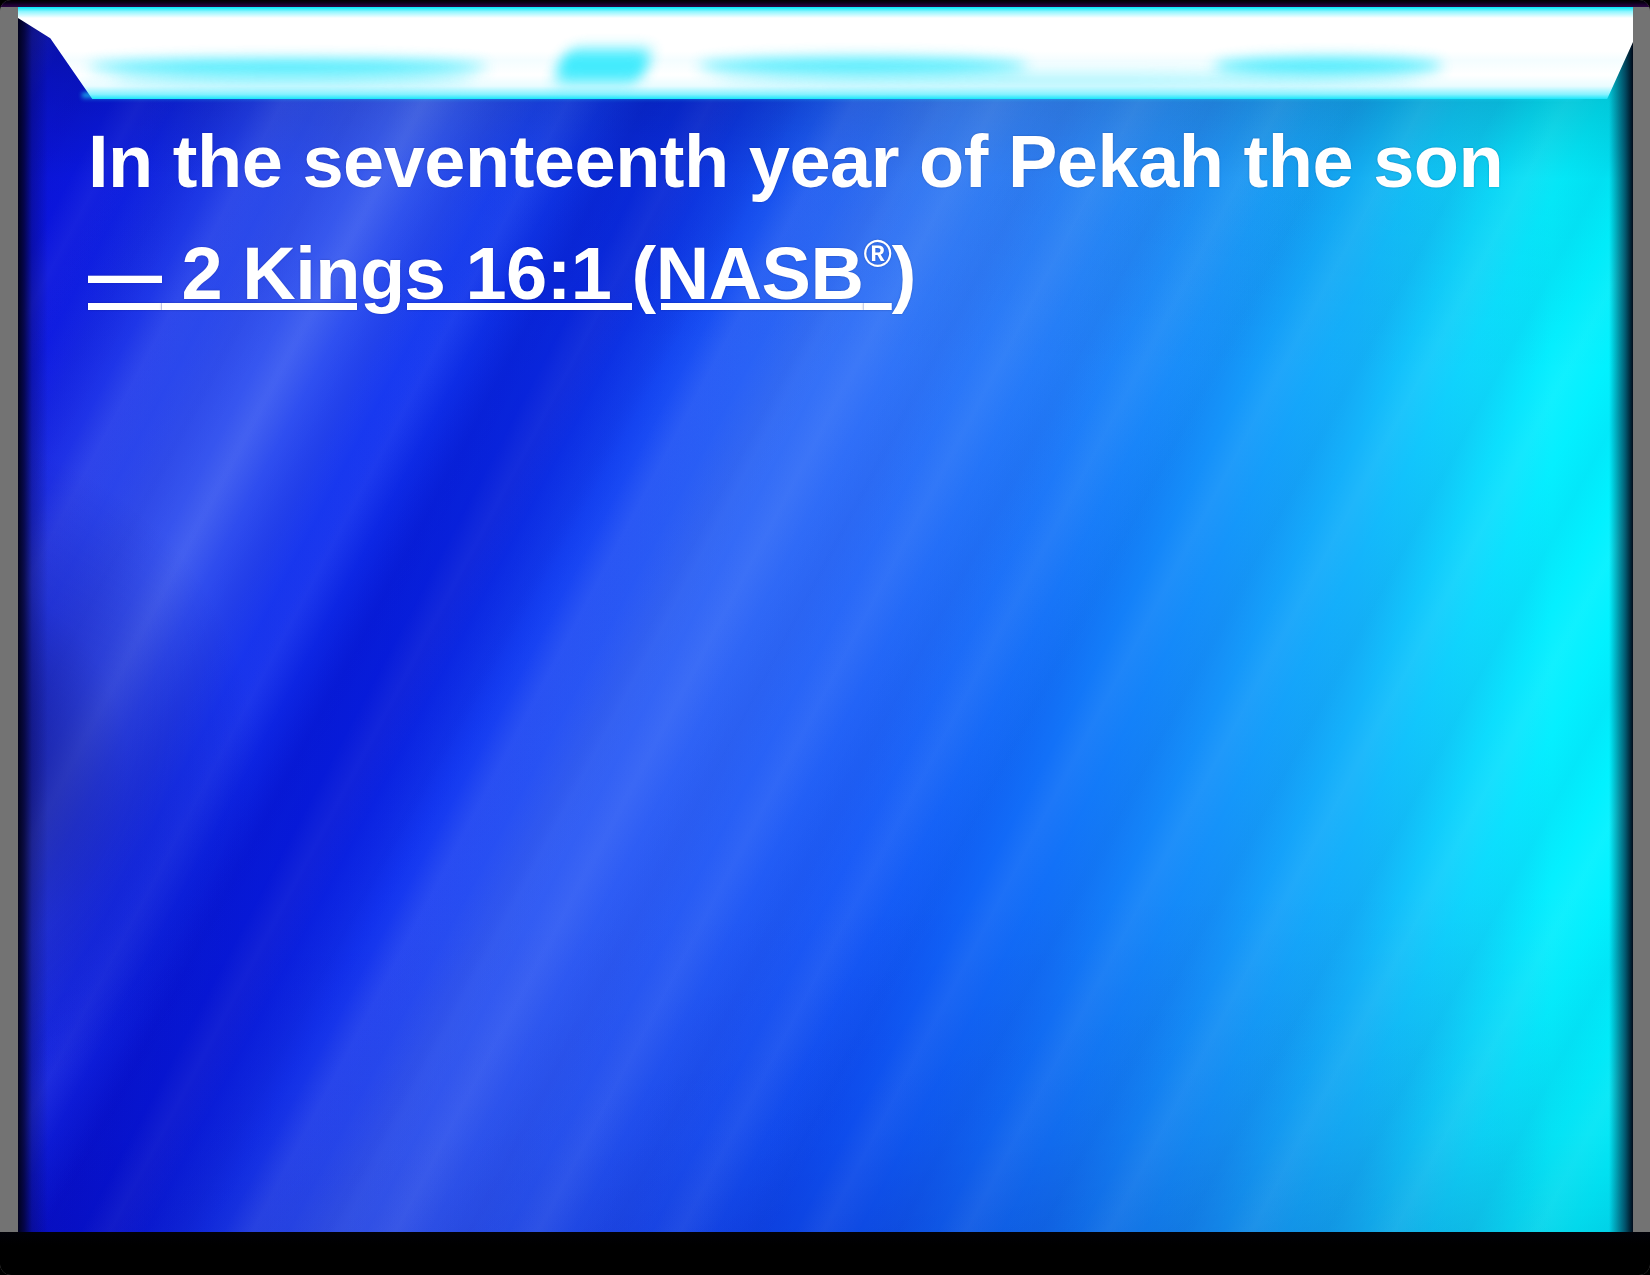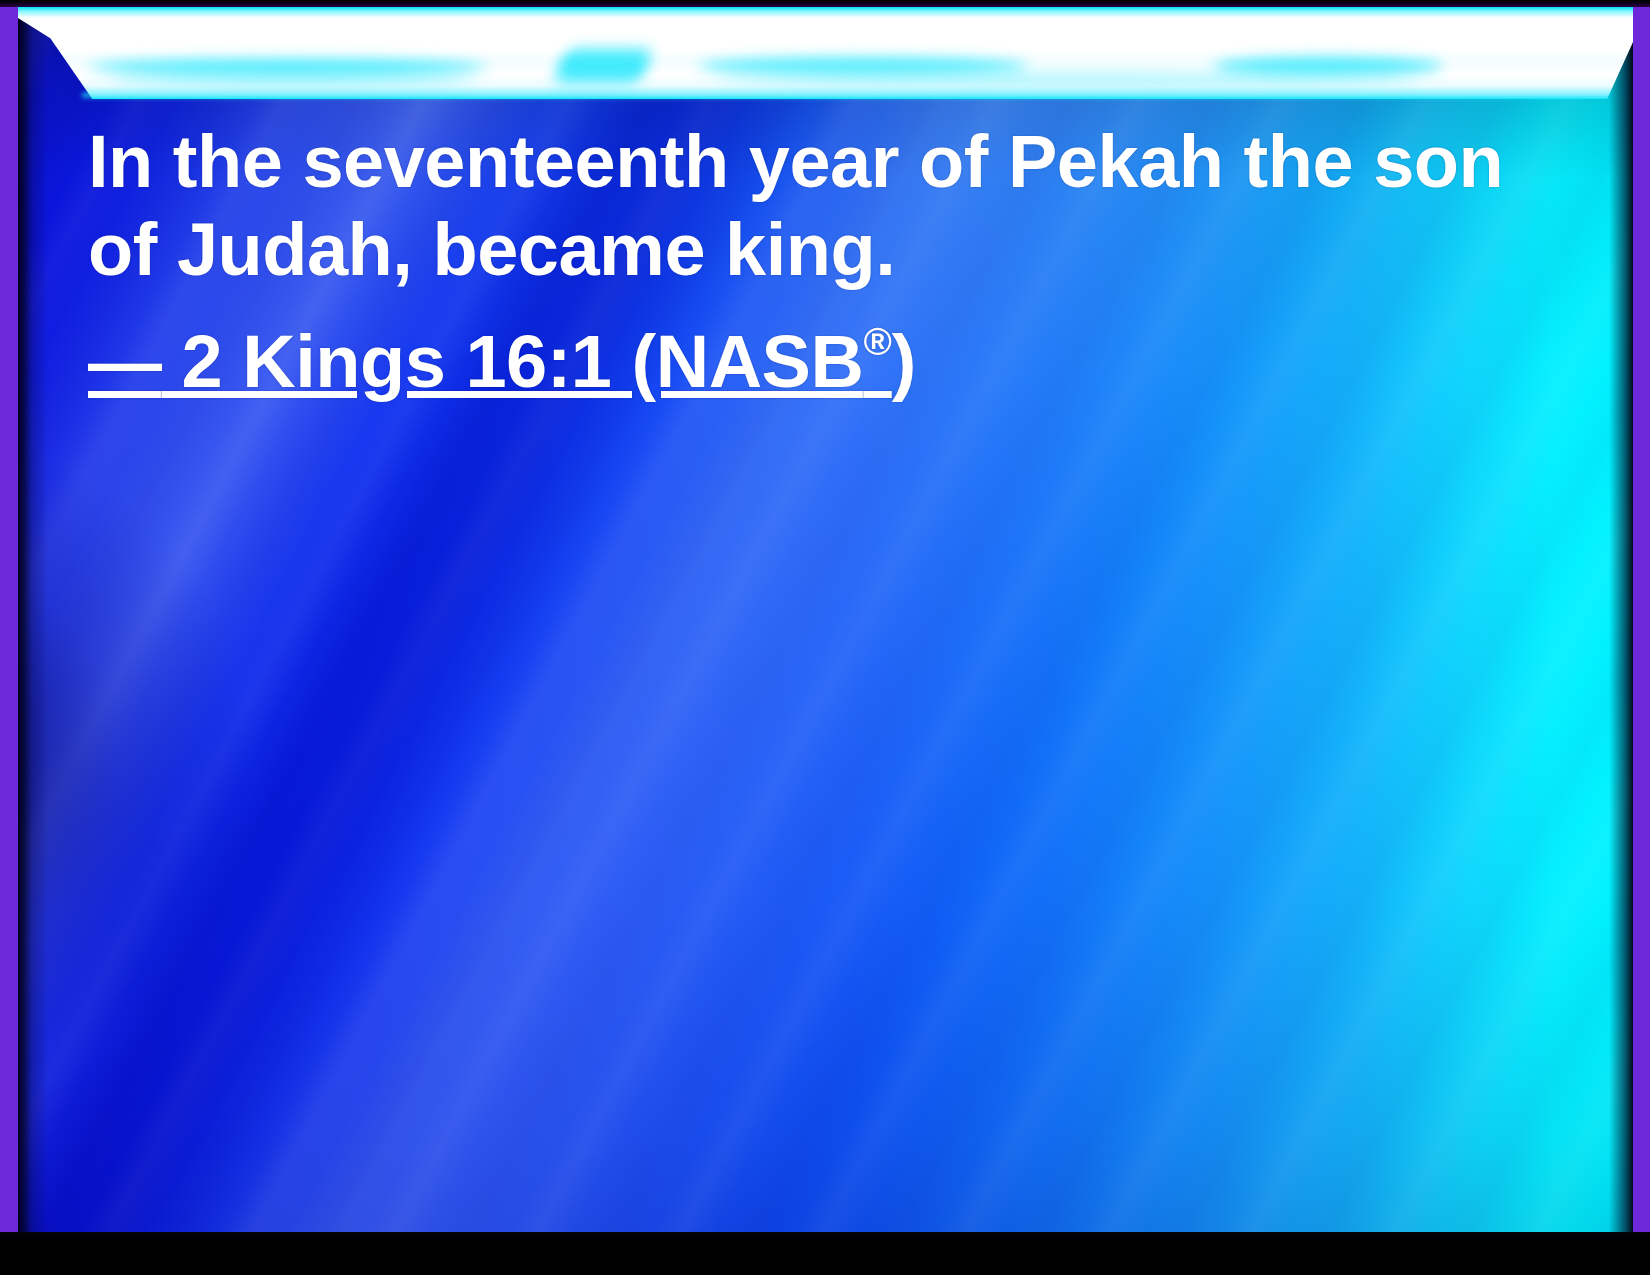--- a/index.html
+++ b/index.html
@@ -12,22 +12,23 @@
     height: 1275px;
     overflow: hidden;
     font-family: "Liberation Sans", "DejaVu Sans", sans-serif;
   }
 
   
   #slide {
     position: relative;
     width: 1650px;
     height: 1275px;
-    background: #6d28d9;
+    background: #737373;
     overflow: hidden;
+    border-radius: 11px;
   }
 
   
   #top-hairline {
     position: absolute;
     left: 0; top: 0;
     width: 1650px;
     height: 7px;
     background: linear-gradient(180deg, #000000 0%, #0b0018 40%, #1d0030 70%, #2a0440 100%);
     z-index: 30;
@@ -244,19 +245,18 @@
       <div class="wisp" id="wisp-e"></div>
       <div class="wisp" id="wisp-f"></div>
     </div>
     <div id="glow-fringe"></div>
   </div>
 
   <div id="top-hairline"></div>
 
   <div id="verse-block">
     <div class="verse-line">In the seventeenth year of Pekah the son</div>
-    <div class="verse-line">of Judah, became king.</div>
     <div class="verse-line" id="citation-line"><span>—</span><span> 2 Kings 16:1 (NASB</span><span class="reg">®</span><span>)</span></div>
   </div>
 
   <div id="bottom-band"></div>
 
 </div>
 
 </body></html>

